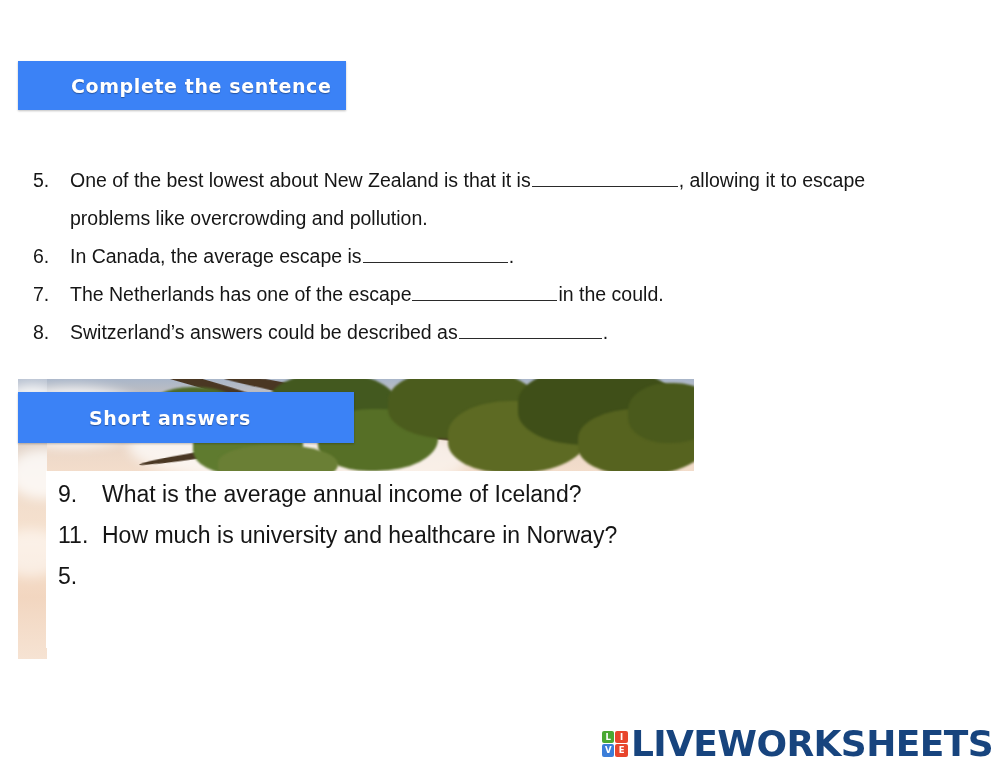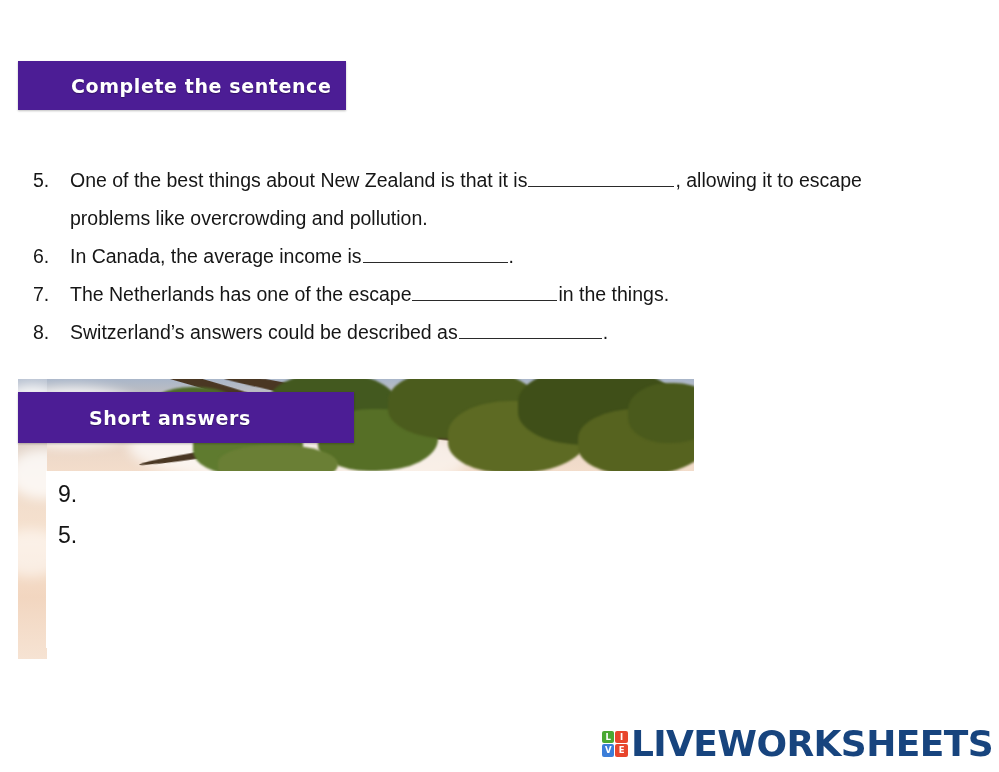--- a/index.html
+++ b/index.html
@@ -12,21 +12,21 @@
     height: 772px;
     position: relative;
     overflow: hidden;
     font-family: "Liberation Sans", sans-serif;
     color: #1a1a1a;
   }
 
   
   .banner {
     position: absolute;
-    background: #4c1d95;
+    background: #3b82f6;
     display: flex;
     align-items: center;
     box-shadow: 0 1px 2px rgba(0,0,0,0.25);
   }
   .banner-label {
     font-family: "DejaVu Sans", sans-serif;
     font-weight: bold;
     color: #ffffff;
     font-size: 19px;
     letter-spacing: 0.6px;
@@ -201,31 +201,31 @@
 <body>
 
 <div class="banner" id="banner-complete">
   <span class="banner-label">Complete the sentence</span>
 </div>
 
 <div id="complete-list">
 
   <div class="q-row">
     <span class="q-num">5.</span>
-    <span class="q-text"><span>One of the best things about New Zealand is that it is</span><span class="blank blank-long"></span><span>, allowing it to escape problems like overcrowding and pollution.</span></span>
+    <span class="q-text"><span>One of the best lowest about New Zealand is that it is</span><span class="blank blank-long"></span><span>, allowing it to escape problems like overcrowding and pollution.</span></span>
   </div>
 
   <div class="q-row">
     <span class="q-num">6.</span>
-    <span class="q-text"><span>In Canada, the average income is</span><span class="blank blank-mid"></span><span>.</span></span>
+    <span class="q-text"><span>In Canada, the average escape is</span><span class="blank blank-mid"></span><span>.</span></span>
   </div>
 
   <div class="q-row">
     <span class="q-num">7.</span>
-    <span class="q-text"><span>The Netherlands has one of the escape</span><span class="blank blank-mid"></span><span>in the things.</span></span>
+    <span class="q-text"><span>The Netherlands has one of the escape</span><span class="blank blank-mid"></span><span>in the could.</span></span>
   </div>
 
   <div class="q-row">
     <span class="q-num">8.</span>
     <span class="q-text"><span>Switzerland’s answers could be described as</span><span class="blank blank-sh"></span><span>.</span></span>
   </div>
 
 </div>
 
 <div id="photo-band">
@@ -258,20 +258,25 @@
 
 <div class="banner" id="banner-short">
   <span class="banner-label">Short answers</span>
 </div>
 
 <div id="answers-panel"></div>
 
 <div id="answers-list">
   <div class="a-row">
     <span class="a-num">9.</span>
+    <span>What is the average annual income of Iceland?</span>
+  </div>
+  <div class="a-row">
+    <span class="a-num">11.</span>
+    <span>How much is university and healthcare in Norway?</span>
   </div>
   <div class="a-row">
     <span class="a-num">5.</span>
   </div>
 </div>
 
 <div id="footer-logo">
   <div id="logo-mark">
     <span class="logo-cell" style="background:#4aa832">L</span>
     <span class="logo-cell" style="background:#e8452c">I</span>

